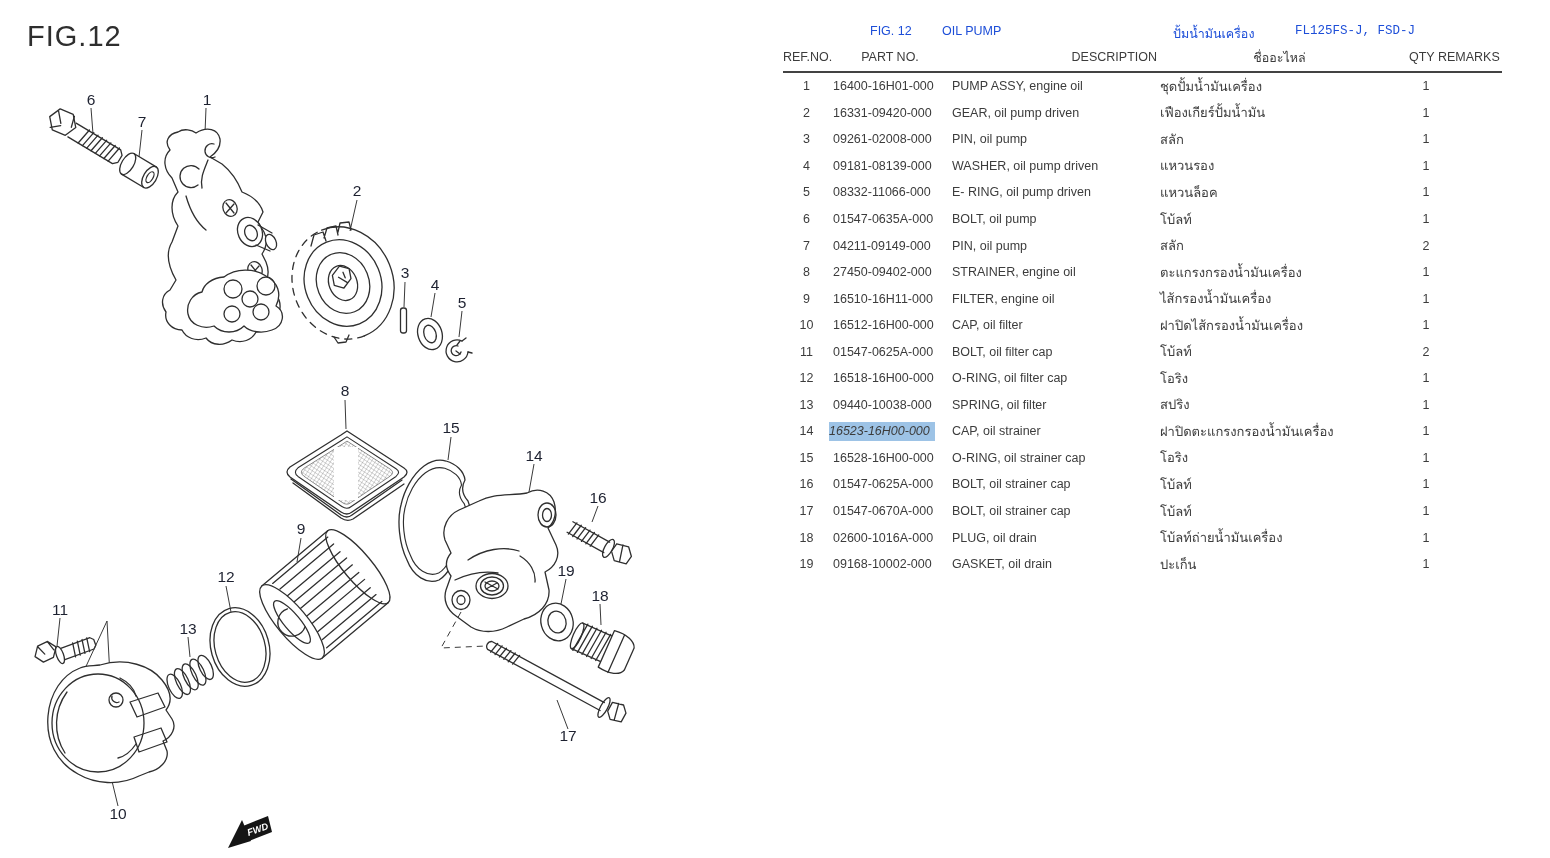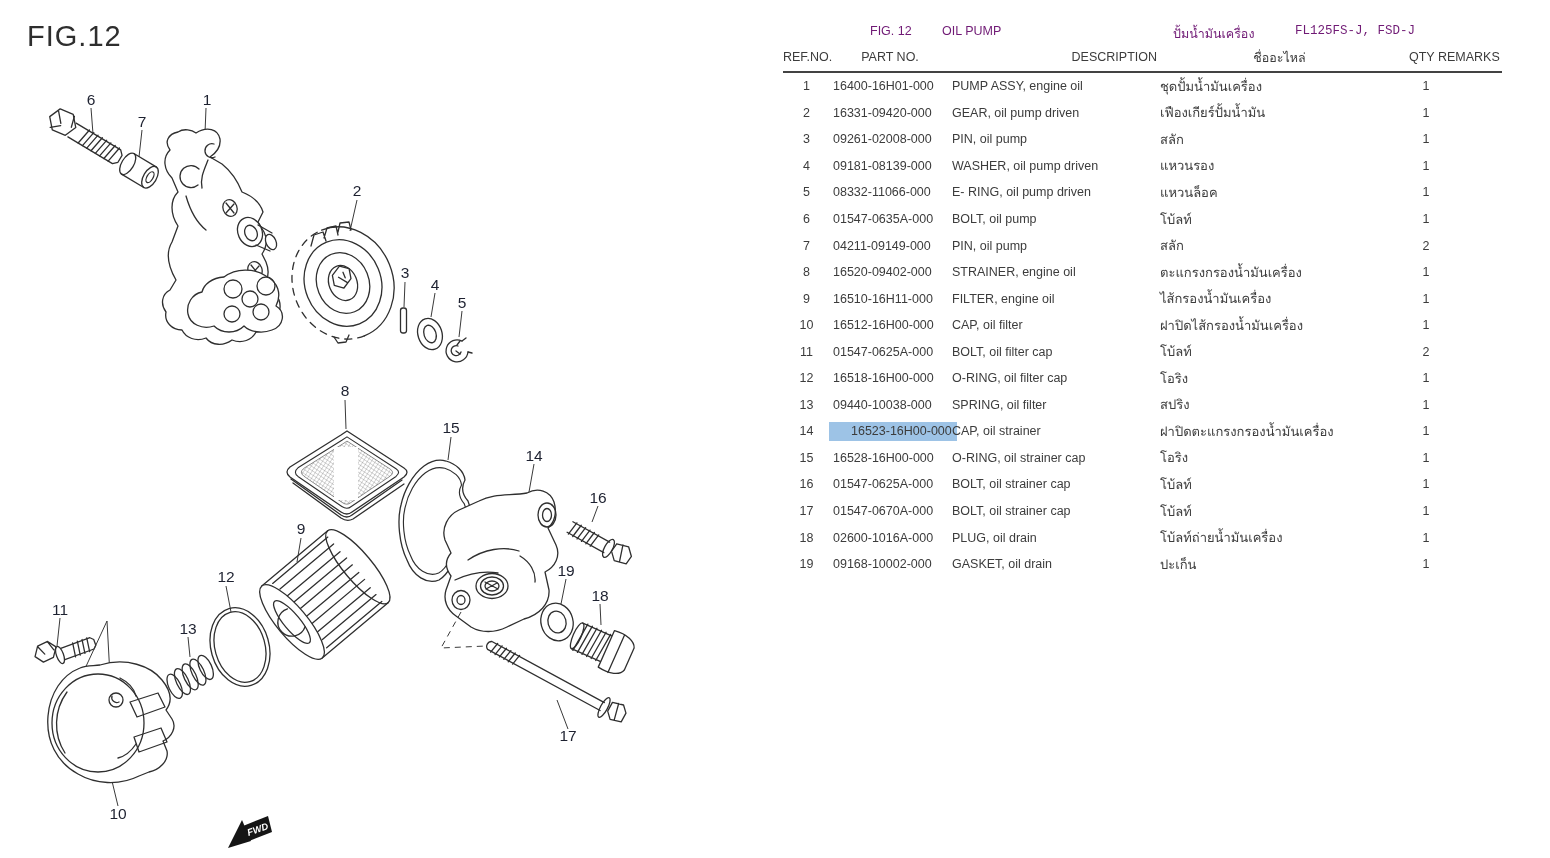--- a/index.html
+++ b/index.html
@@ -13,21 +13,21 @@
   .diagram-wrap{position:absolute;left:0;top:0;width:770px;height:858px;}
   svg .ln{stroke:#2f2f2f;stroke-width:1.3;fill:none;stroke-linecap:round;stroke-linejoin:round;}
   svg .lnw{stroke:#2f2f2f;stroke-width:1.3;fill:#ffffff;stroke-linecap:round;stroke-linejoin:round;}
   svg .thin{stroke:#3a3a3a;stroke-width:1;fill:none;}
   svg .callout{font-family:"Liberation Sans","DejaVu Sans",sans-serif;
                font-size:15.5px;fill:#1d2130;}
   svg .fwd-text{font-family:"Liberation Sans","DejaVu Sans",sans-serif;
                 font-size:9.5px;font-style:italic;font-weight:bold;fill:#ffffff;}
 
   .cat-header{position:absolute;left:783px;top:24px;width:722px;height:18px;
-              font-size:12.5px;color:#701a75;}
+              font-size:12.5px;color:#1d4ed8;}
   .cat-header span{position:absolute;top:0;white-space:nowrap;}
   .ch-fig{left:87px;}  .ch-title{left:159px;}
   .ch-thai{left:390px;top:-3px;} .ch-model{left:512px;font-family:Liberation Mono, monospace;}
 
   .col-head{position:absolute;left:783px;top:50px;width:722px;display:grid;
             grid-template-columns:47px 120px 207px 245px 48px 55px;
             font-size:12.5px;color:#3c3c3c;}
   .col-head .cell{white-space:nowrap;}
   .col-head .h-ref{text-align:left;}
   .col-head .h-part{text-align:center;}
@@ -41,21 +41,21 @@
   .rows{position:absolute;left:783px;top:73px;width:722px;display:grid;
         grid-auto-rows:26.55px;}
   .row{display:grid;grid-template-columns:47px 120px 207px 245px 48px 55px;
        align-items:center;font-size:12.5px;color:#3c3c3c;}
   .row .c-ref{text-align:center;}
   .row .c-part{padding-left:3px;white-space:nowrap;}
   .row .c-desc{padding-left:2px;white-space:nowrap;}
   .row .c-thai{padding-left:3px;font-size:13px;white-space:nowrap;}
   .row .c-qty{text-align:center;}
   .part-text{display:inline-block;}
-  .part-text.hl{background:var(--hl,#9dc3e6);padding:2px 5px 3px 22px;margin-left:-4px;}
+  .part-text.hl{background:var(--hl,#9dc3e6);padding:2px 5px 3px 0;margin-left:-4px;font-style:italic;}
 </style>
 </head>
 <body>
 
 <div class="page">
 
   <div class="fig-title">FIG.12</div>
 
   <div class="diagram-wrap">
   <svg width="770" height="858" viewBox="0 0 770 858">
@@ -378,21 +378,21 @@
         <span class="part-text">04211-09149-000</span>
       </div>
       <div class="c-desc">PIN, oil pump</div>
       <div class="c-thai">สลัก</div>
       <div class="c-qty">2</div>
       <div class="c-rem"></div>
     </div>
       <div class="row">
       <div class="c-ref">8</div>
       <div class="c-part">
-        <span class="part-text">16520-09402-000</span>
+        <span class="part-text">27450-09402-000</span>
       </div>
       <div class="c-desc">STRAINER, engine oil</div>
       <div class="c-thai">ตะแกรงกรองน้ำมันเครื่อง</div>
       <div class="c-qty">1</div>
       <div class="c-rem"></div>
     </div>
       <div class="row">
       <div class="c-ref">9</div>
       <div class="c-part">
         <span class="part-text">16510-16H11-000</span>

